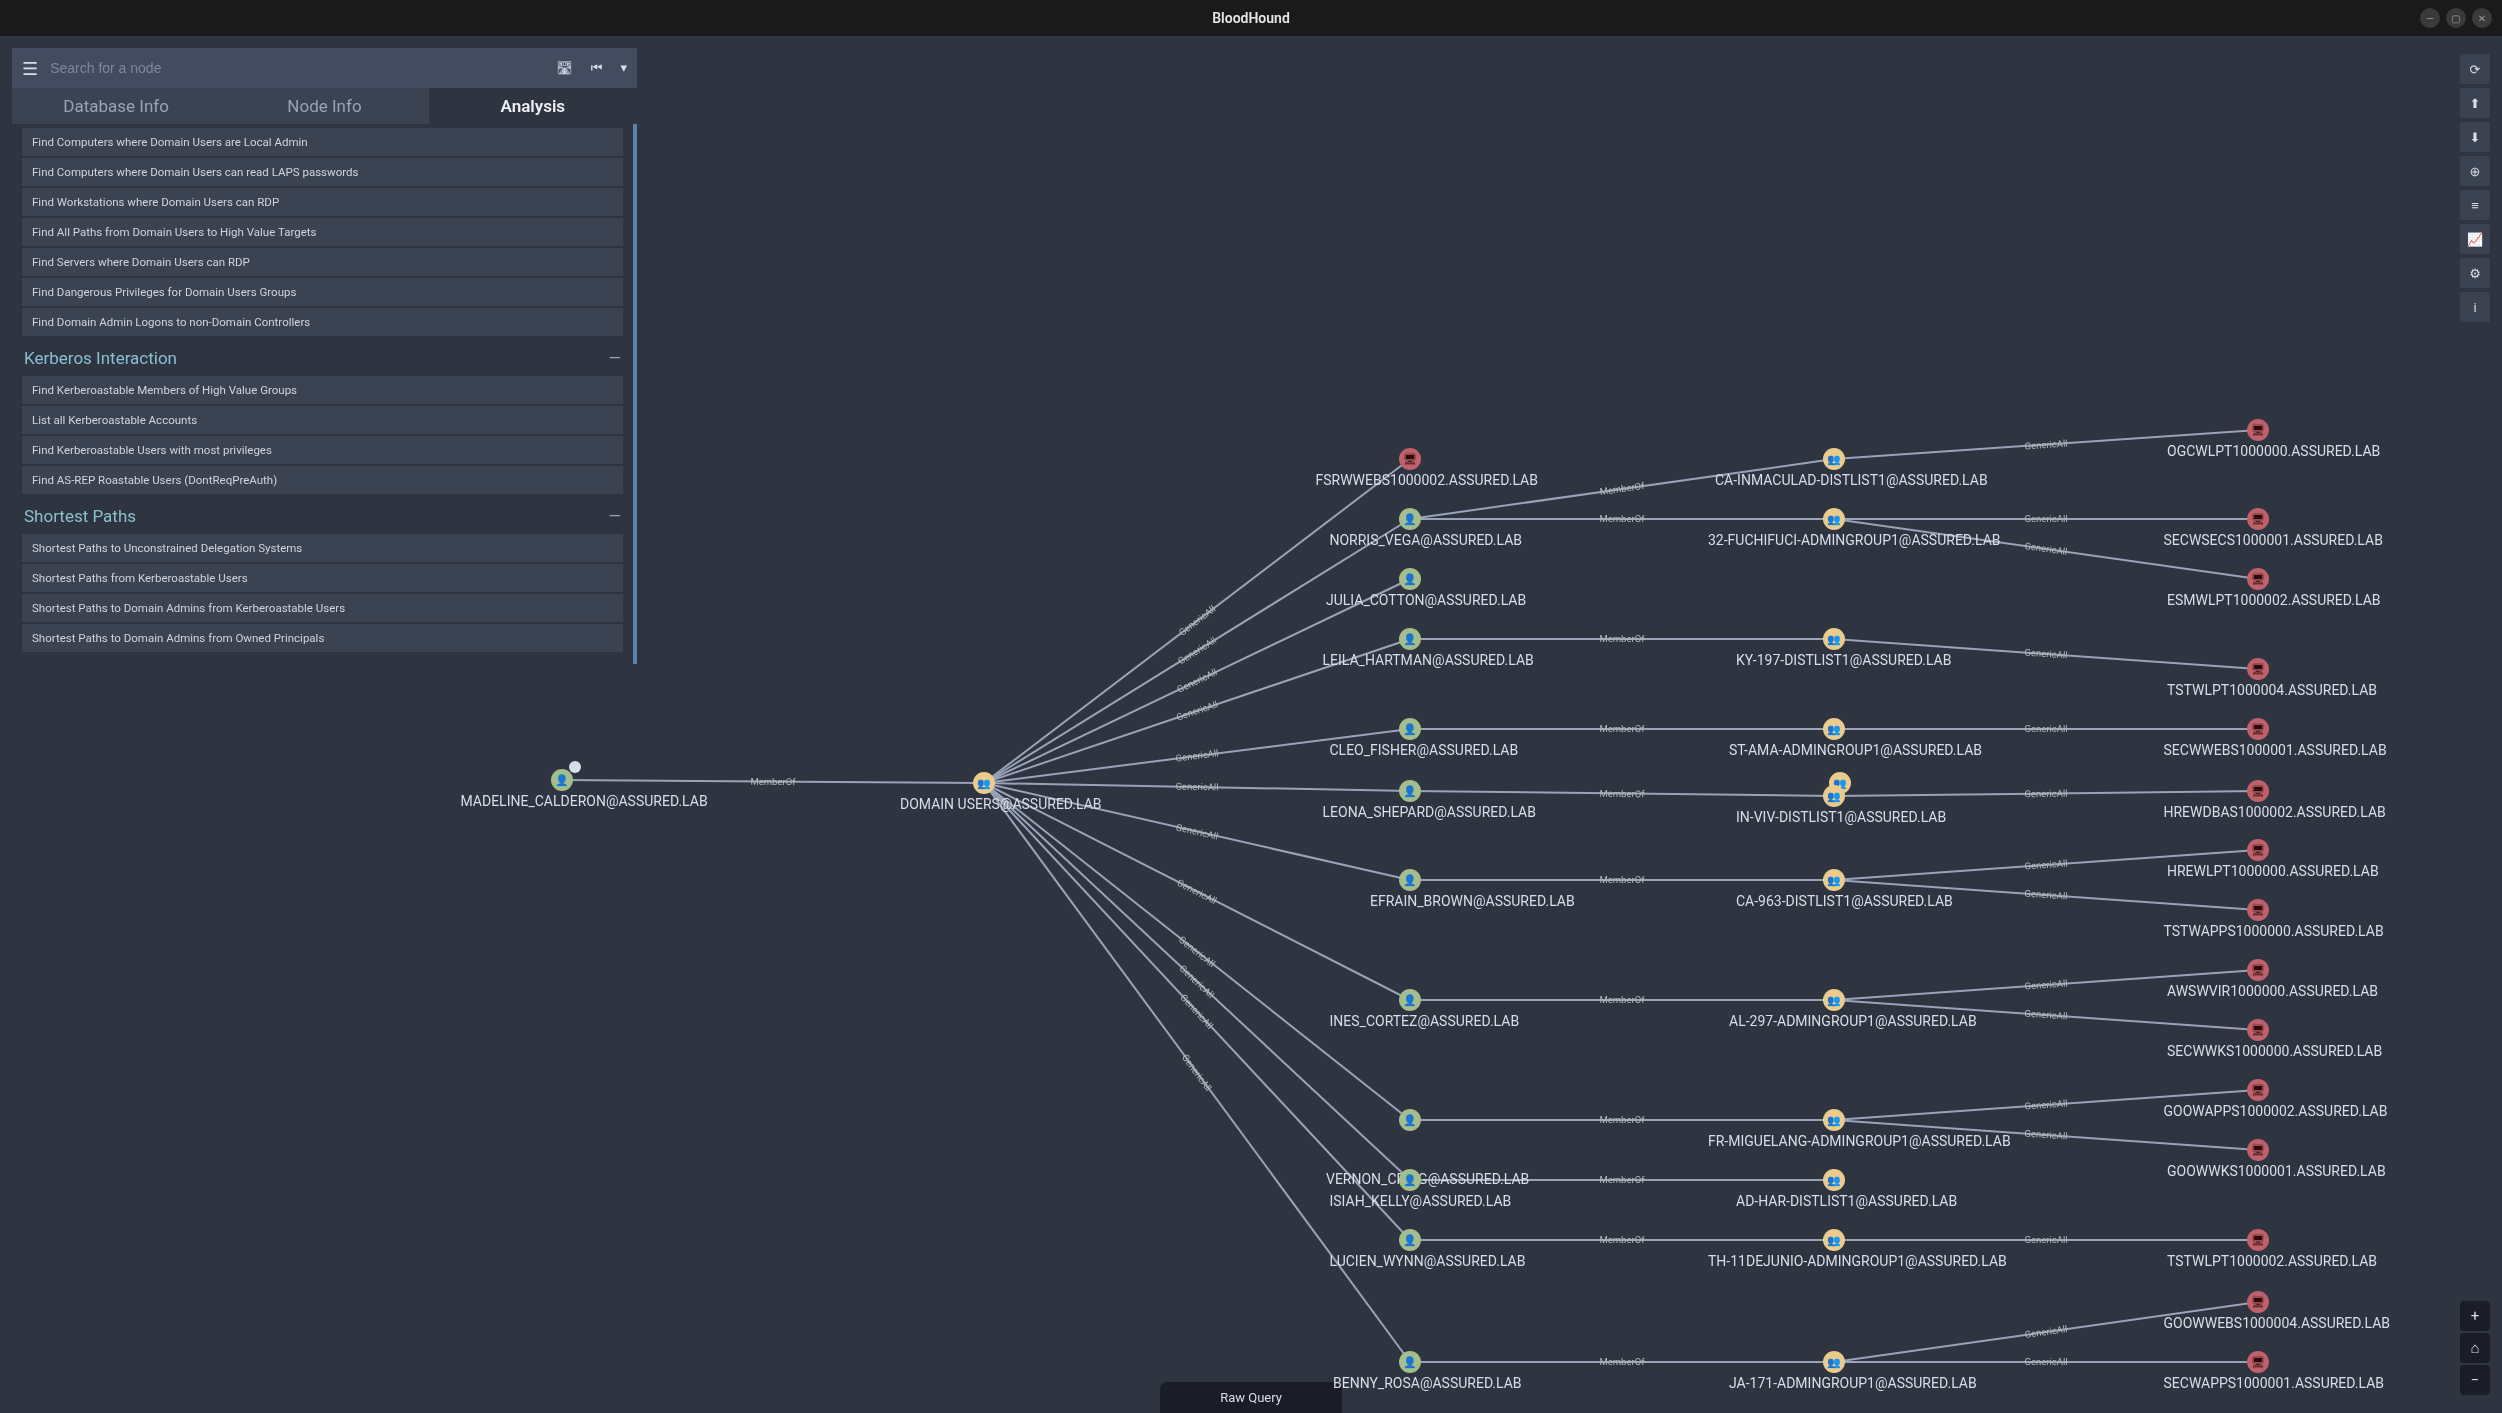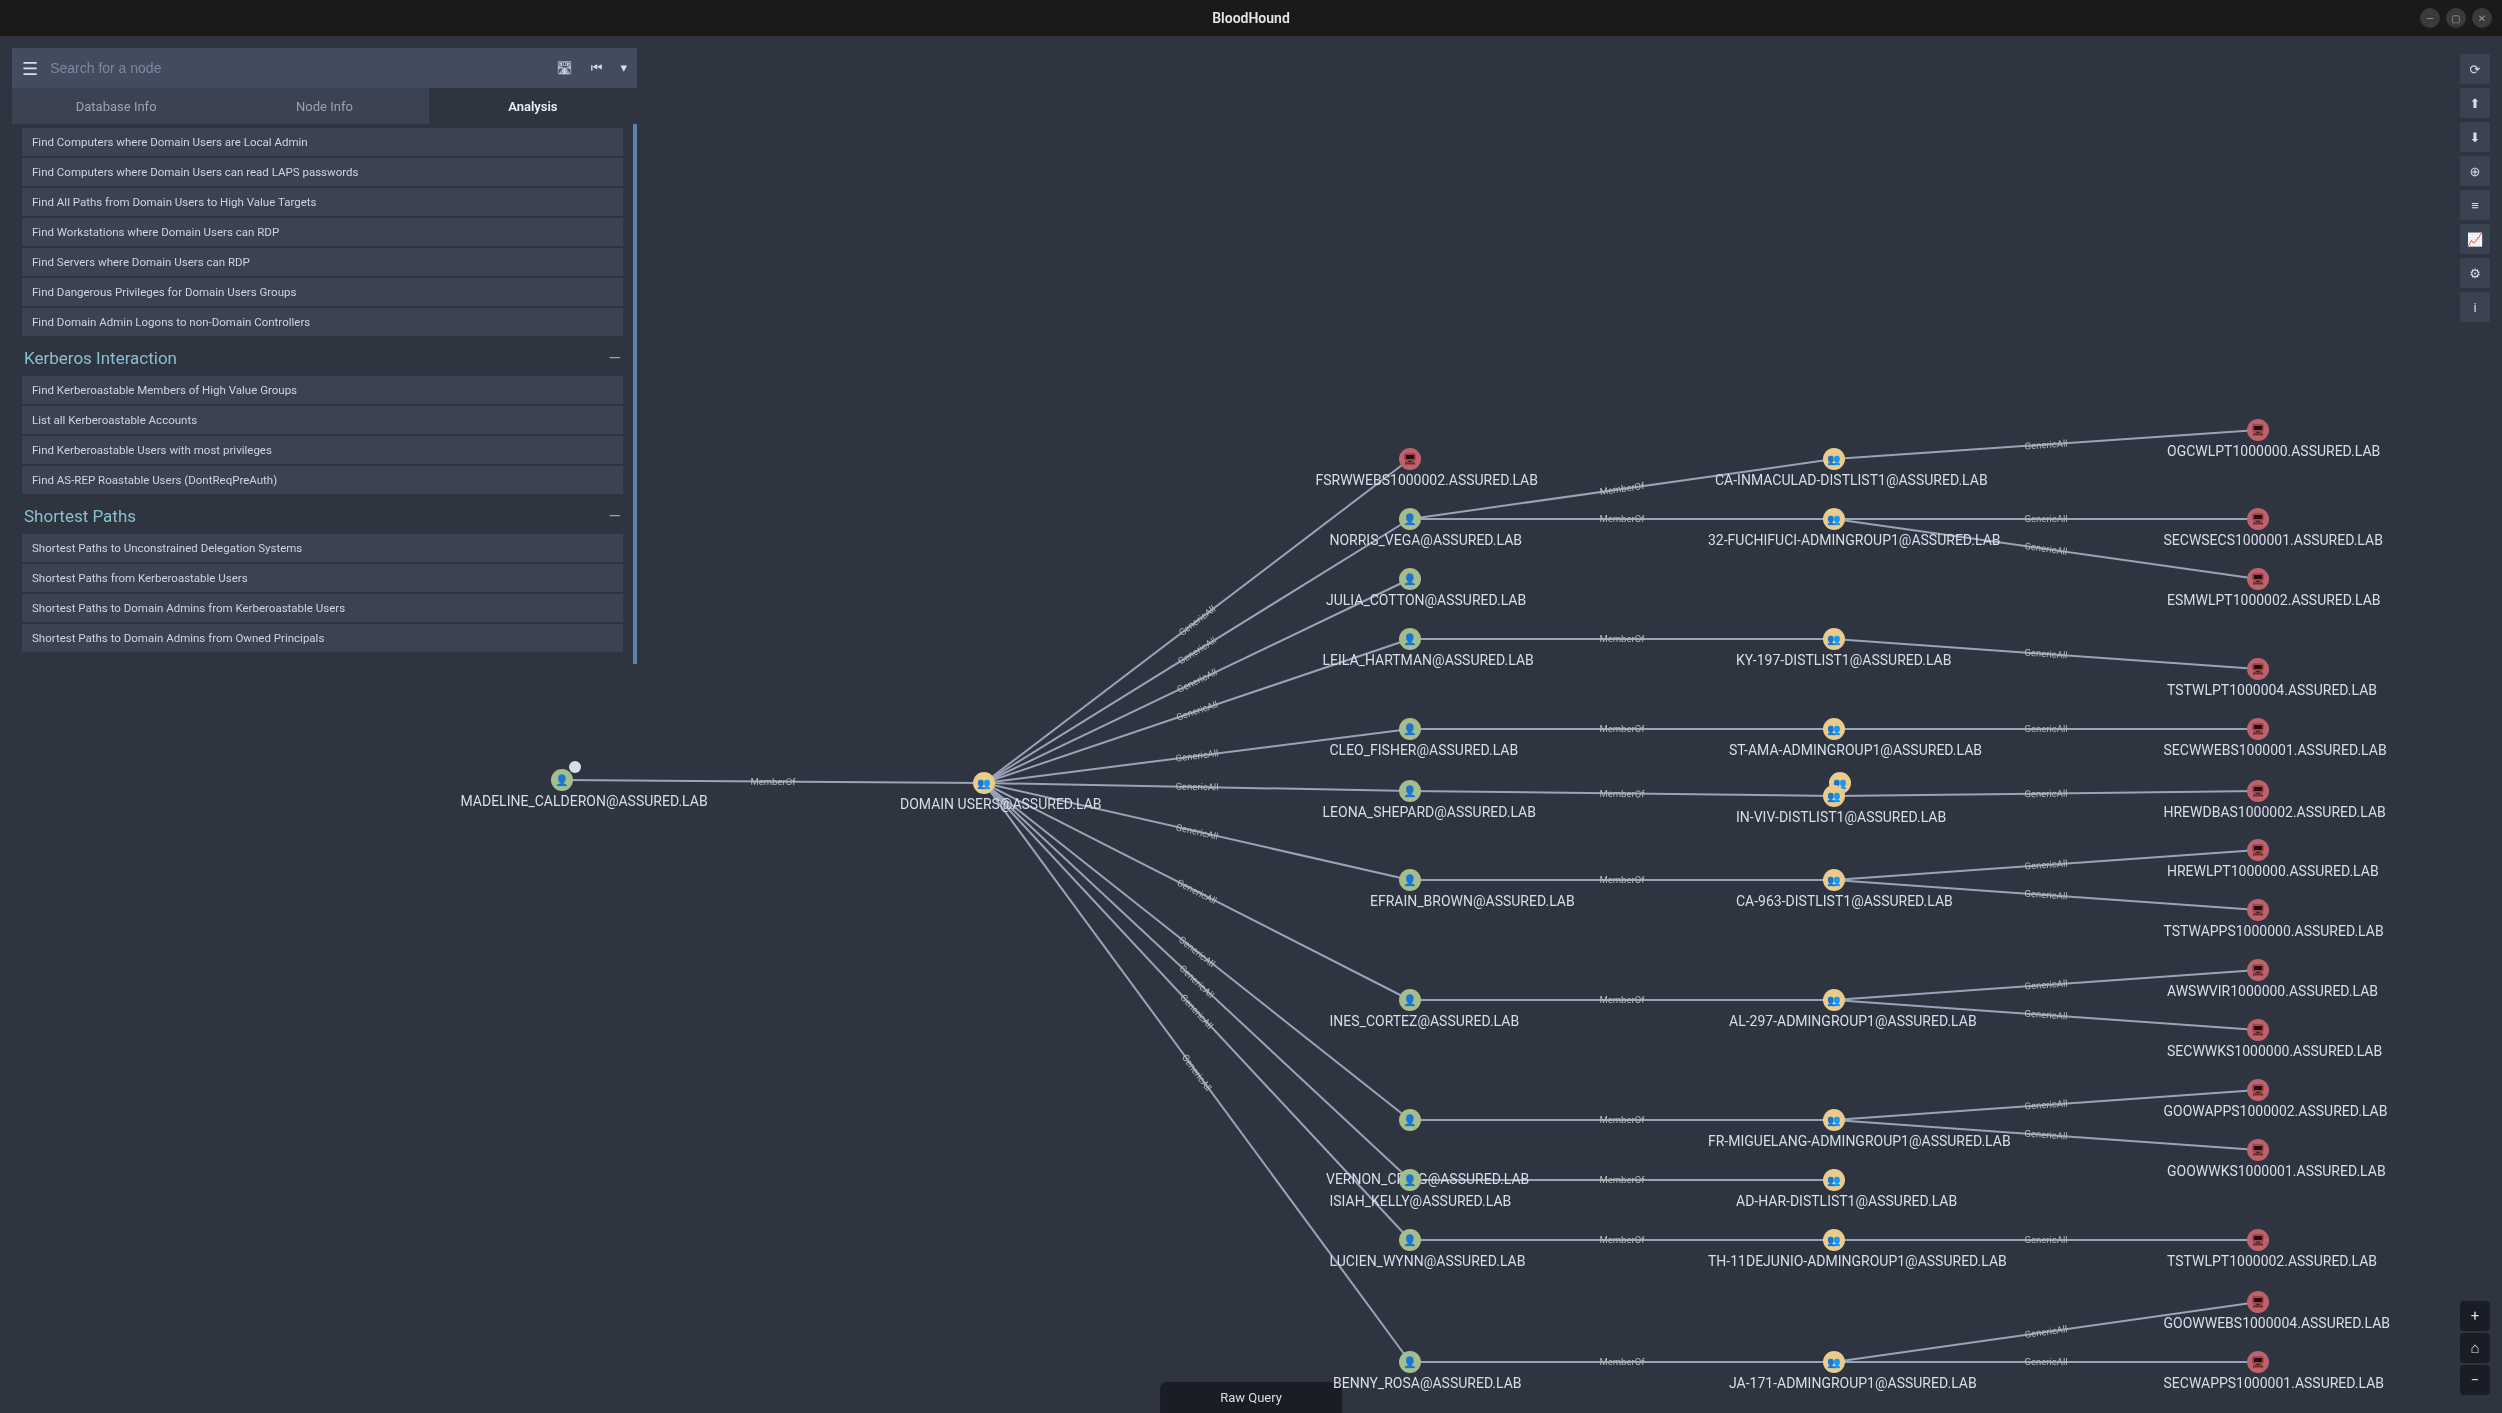--- a/index.html
+++ b/index.html
@@ -86,21 +86,21 @@
 .tabs {
   display: flex;
   background: #3b4252;
   height: 36px;
 }
 .tab {
   flex: 1;
   display: flex;
   align-items: center;
   justify-content: center;
-  font-size: 13px;
+  font-size: 17px;
   color: #9aa3b2;
   cursor: pointer;
 }
 .tab.active {
   background: #2e3440;
   color: #eceff4;
   font-weight: 600;
 }
 .queries-list {
   max-height: 610px;
@@ -254,22 +254,22 @@
     </div>
     <div class="tabs">
       <div class="tab">Database Info</div>
       <div class="tab">Node Info</div>
       <div class="tab active">Analysis</div>
     </div>
     <div class="queries-list">
       <div id="top-queries">
           <div class="query-item">Find Computers where Domain Users are Local Admin</div>
           <div class="query-item">Find Computers where Domain Users can read LAPS passwords</div>
+          <div class="query-item">Find Workstations where Domain Users can RDP</div>
           <div class="query-item">Find All Paths from Domain Users to High Value Targets</div>
-          <div class="query-item">Find Workstations where Domain Users can RDP</div>
           <div class="query-item">Find Servers where Domain Users can RDP</div>
           <div class="query-item">Find Dangerous Privileges for Domain Users Groups</div>
           <div class="query-item">Find Domain Admin Logons to non-Domain Controllers</div>
         </div>
       <div class="section-header">
         <span>Kerberos Interaction</span>
         <span class="minus">—</span>
       </div>
       <div id="kerb-queries">
           <div class="query-item">Find Kerberoastable Members of High Value Groups</div>

